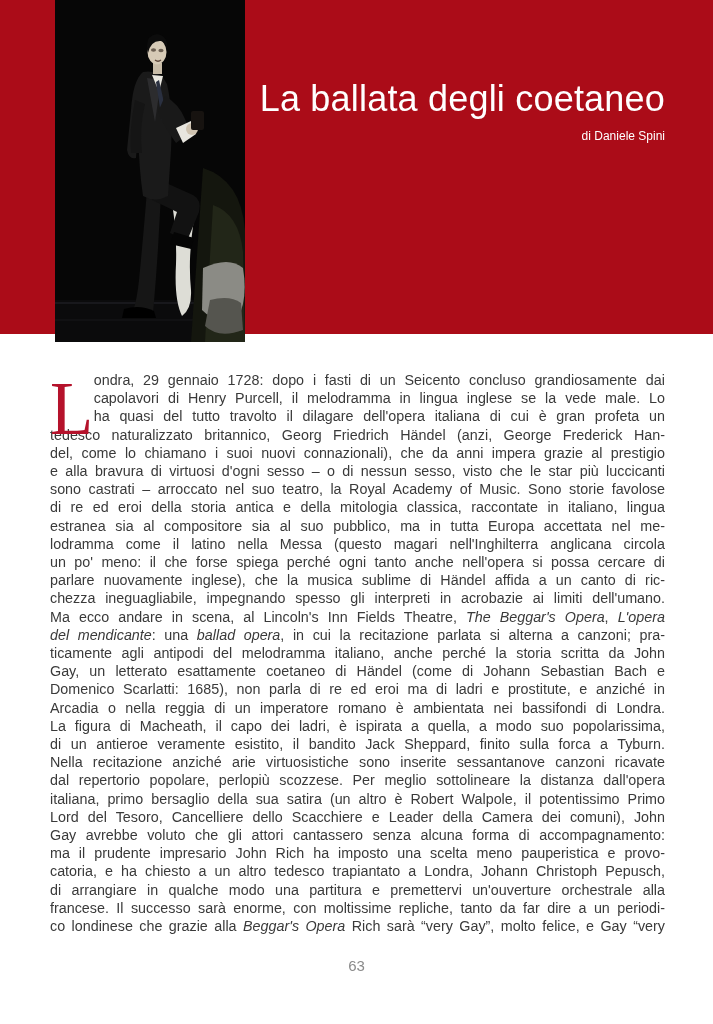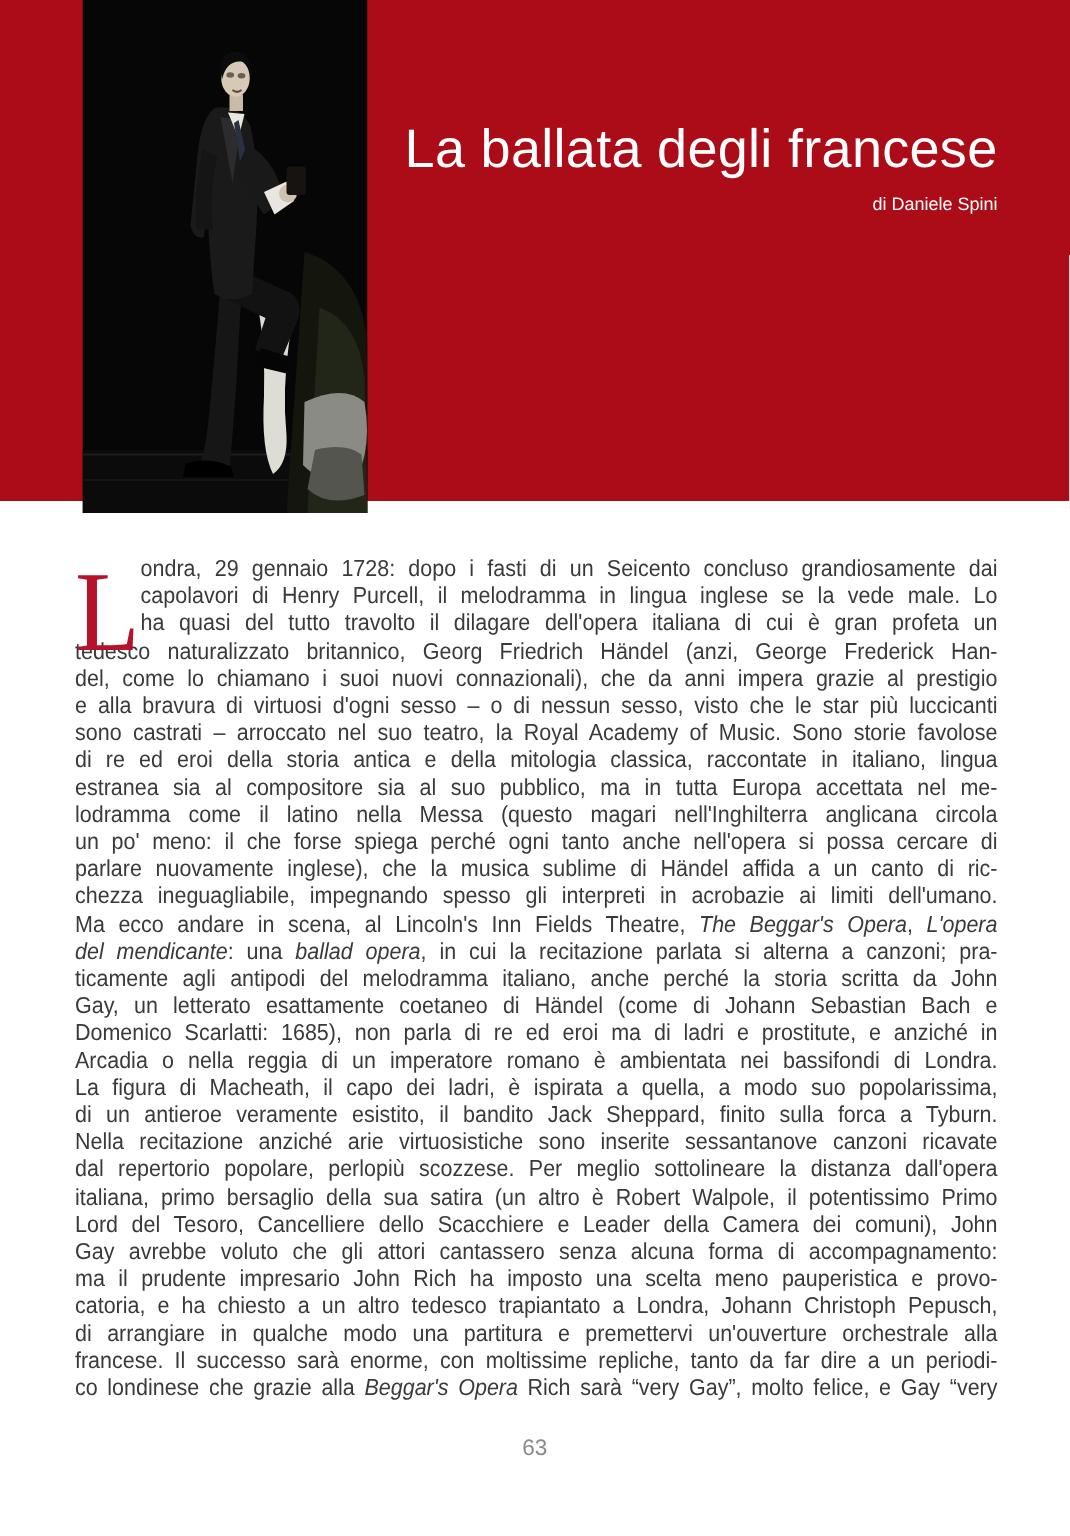--- a/index.html
+++ b/index.html
@@ -75,21 +75,21 @@
     <path d="M80,100 Q74,130 76,153 L87,153 Q84,128 90,104 Z" fill="#151515"></path>
     <rect x="98" y="63" width="9" height="11" fill="#c8bca8"></rect>
     <ellipse cx="102" cy="52" rx="9.5" ry="12.5" fill="#d6cab6"></ellipse>
     <path d="M92,46 Q92,35 102,34 Q114,36 112,51 Q112,42 106,41 Q96,40 93,53 Z" fill="#0c0c0c"></path>
     <ellipse cx="98.5" cy="50" rx="2.6" ry="1.8" fill="#6b5f52"></ellipse>
     <ellipse cx="106" cy="50.5" rx="2.6" ry="1.8" fill="#6b5f52"></ellipse>
     <path d="M100,60 Q103,62.5 106,60" stroke="#5a4438" stroke-width="1.3" fill="none"></path>
   </svg>
 
   <div class="header-text">
-    <div class="title">La ballata degli francese</div>
+    <div class="title">La ballata degli coetaneo</div>
     <div class="subtitle">di Daniele Spini</div>
   </div>
 
   <div class="article">
     <span class="dropcap">L</span>
     <div>
         <div class="line indented"><span>ondra, 29 gennaio 1728: dopo i fasti di un Seicento concluso grandiosamente dai</span></div>
         <div class="line indented"><span>capolavori di Henry Purcell, il melodramma in lingua inglese se la vede male. Lo</span></div>
         <div class="line indented"><span>ha quasi del tutto travolto il dilagare dell'opera italiana di cui è gran profeta un</span></div>
         <div class="line"><span>tedesco naturalizzato britannico, Georg Friedrich Händel (anzi, George Frederick Han-</span></div>

